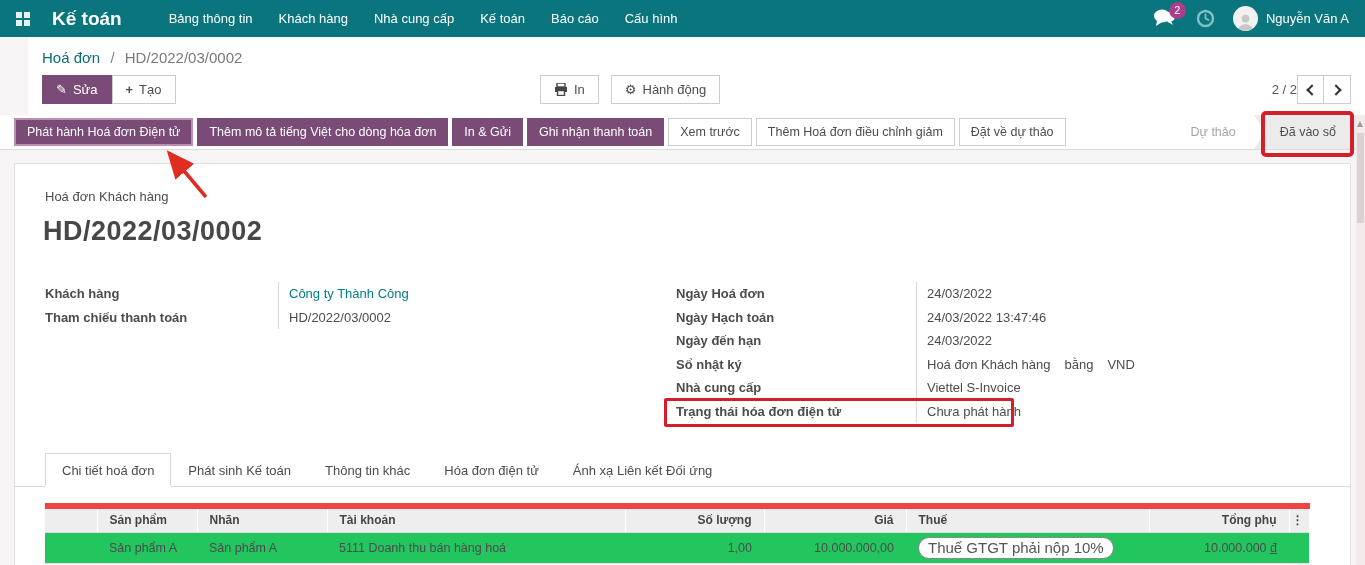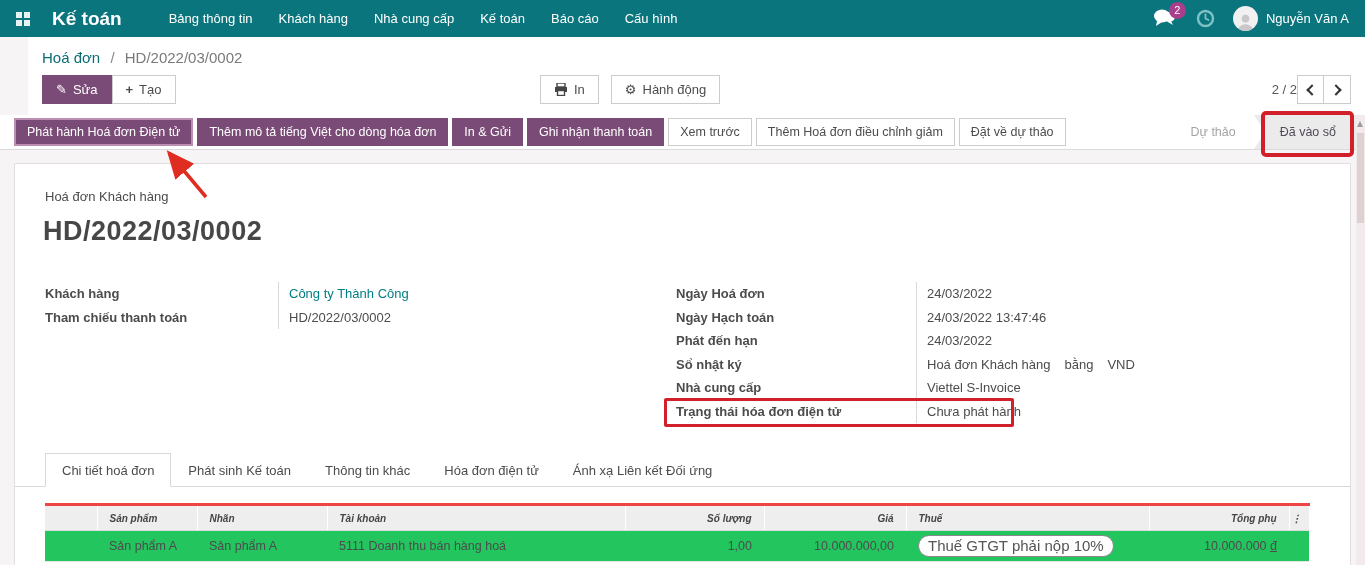--- a/index.html
+++ b/index.html
@@ -64,21 +64,21 @@
   .link-val { color:#017e84; cursor:pointer; }
   .journal-extra { margin-left:14px; }
 
   
   .tabs { position:absolute; left:0; top:289px; width:100%; display:flex; border-bottom:1px solid #d9d9d9; padding-left:30px; }
   .tab { padding:9px 16px 8px; cursor:pointer; color:#4c4c4c; border:1px solid transparent; margin-bottom:-1px; }
   .tab.active { background:#fff; border-color:#d9d9d9; border-bottom-color:#fff; }
 
   
   .lines { position:absolute; left:30px; top:339px; width:1264px; border-collapse:collapse; table-layout:fixed; }
-  .lines th { background:#eeeeee; font-weight:bold; text-align:left; height:26px; padding:0 12px; border-top:3px solid #ef4444; border-bottom:1px solid #dcdcdc; border-right:1px solid #fff; font-size:10px; color:#454545;font-style:italic; }
+  .lines th { background:#eeeeee; font-weight:bold; text-align:left; height:26px; padding:0 12px; border-top:6px solid #ef4444; border-bottom:1px solid #dcdcdc; border-right:1px solid #fff; font-size:12px; color:#454545; }
   .lines td { height:31px; padding:0 12px; border-bottom:1px solid #e6e6e6; background:#22c55e; font-size:12.5px; }
   .lines .num { text-align:right; }
   .tax-pill { display:inline-block; border:1px solid #8a8a8a; border-radius:11px; padding:1px 9px 2px; font-size:15px; color:#555; background:#fff; }
   .currency-d { text-decoration:underline; }
   .dots-cell { text-align:center; padding:0 2px !important; cursor:pointer; font-weight:bold; color:#333; }
 
   
   .scrollbar { position:absolute; top:115px; right:0; width:9px; bottom:0; background:#f3ebeb; }
   .scroll-up { position:absolute; top:6px; left:1px; width:0; height:0; border-left:3.5px solid transparent; border-right:3.5px solid transparent; border-bottom:6px solid #9b9b9b; }
   .scroll-thumb { position:absolute; top:18px; left:1px; width:7px; height:90px; background:#ddd2d2; }
@@ -212,21 +212,21 @@
   <div class="fieldgroup fg-right">
     <div class="frow">
       <span class="flabel">Ngày Hoá đơn</span>
       <span class="fvalue">24/03/2022</span>
     </div>
     <div class="frow">
       <span class="flabel">Ngày Hạch toán</span>
       <span class="fvalue">24/03/2022 13:47:46</span>
     </div>
     <div class="frow">
-      <span class="flabel">Phát đến hạn</span>
+      <span class="flabel">Ngày đến hạn</span>
       <span class="fvalue">24/03/2022</span>
     </div>
     <div class="frow">
       <span class="flabel">Sổ nhật ký</span>
       <span class="fvalue">
         <span>Hoá đơn Khách hàng</span>
         <span class="journal-extra">bằng</span>
         <span class="journal-extra">VND</span>
       </span>
     </div>

